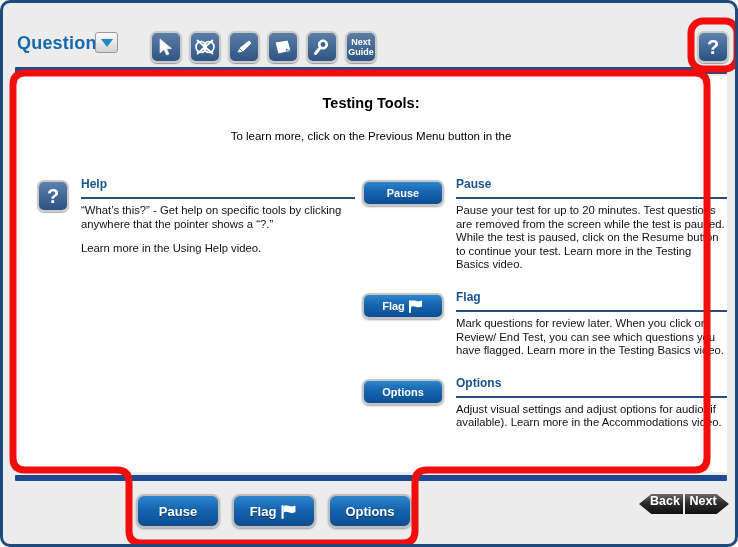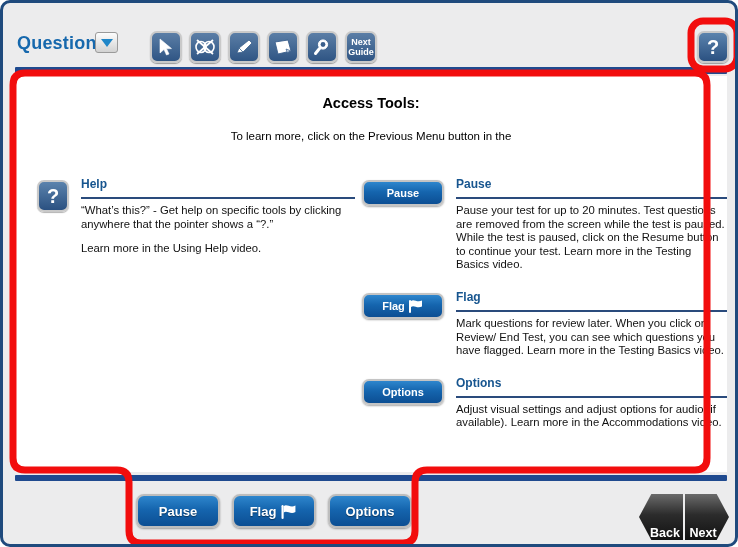--- a/index.html
+++ b/index.html
@@ -254,26 +254,26 @@
     background: linear-gradient(#4aa83d 0%, #2f8a26 48%, #1d6b18 100%);
   }
   .btn-blue {
     background: linear-gradient(#2e86cd 0%, #1565ae 45%, #0c4e93 100%);
   }
 
   .arrow-btn {
     position: absolute;
     top: 11px;
     width: 44px;
-    height: 46px;
+    height: 20px;
     color: #fff;
     font-size: 12.5px;
     font-weight: bold;
     display: flex;
-    align-items: flex-end;
+    align-items: flex-start;
     justify-content: center;
     background: linear-gradient(#6b6b6b 0%, #2c2c2c 45%, #111 100%);
     box-sizing: border-box;
   }
   .arrow-back {
     clip-path: polygon(0% 50%, 28% 0%, 100% 0%, 100% 100%, 28% 100%);
     padding-left: 8px;
   }
   .arrow-next {
     clip-path: polygon(0% 0%, 72% 0%, 100% 50%, 72% 100%, 0% 100%);
@@ -347,21 +347,21 @@
 
     </div>
 
     <div class="help-btn">?</div>
   </div>
 
   <div class="blue-rule-top"></div>
 
   <div class="content">
 
-    <div class="page-title">Access Tools:</div>
+    <div class="page-title">Testing Tools:</div>
     <div class="page-sub">
       <span>To learn more, click on the Previous Menu button in the</span><br>
     </div>
 
     <div class="cols">
 
       <div class="col-left">
 
         <div class="entry">
           <div class="entry-ico" style="flex:0 0 46px; width:46px;">

